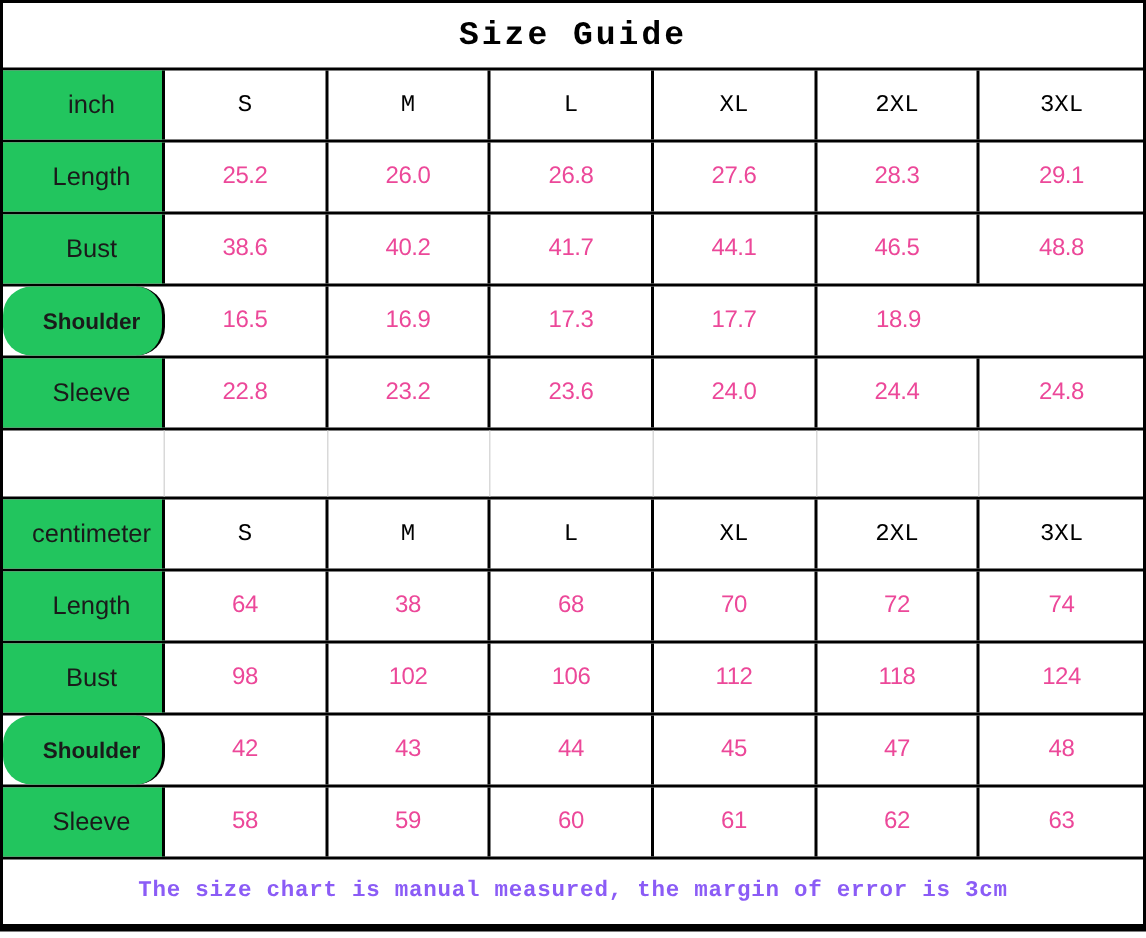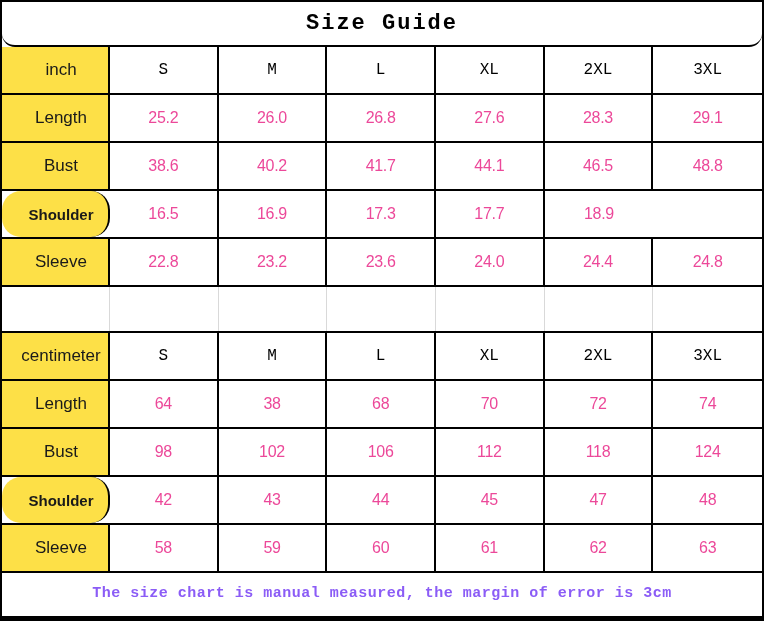--- a/index.html
+++ b/index.html
@@ -21,38 +21,37 @@
     height: 45px;
     border-bottom: 2px solid #000;
     display: flex;
     align-items: center;
     justify-content: center;
     font-family: "Liberation Mono", "DejaVu Sans Mono", monospace;
     font-weight: bold;
     font-size: 22px;
     letter-spacing: 2px;
     color: #000;
-    border-radius: 13px;
   }
   .t-row {
     display: grid;
     grid-template-columns: 108px repeat(6, 1fr);
     height: 48px;
     border-bottom: 2px solid #000;
   }
   .t-cell {
     border-right: 2px solid #000;
     display: flex;
     align-items: center;
     justify-content: center;
     overflow: hidden;
   }
   .t-cell:last-child { border-right: none; }
   .label-cell {
-    background: #fde047;
+    background: #22c55e;
     font-size: 17px;
     color: #1a1a1a;
     padding-left: 12px;
   }
   .label-cell.bold { font-weight: bold; font-size: 15px; border-radius: 19px; }
   .size-cell {
     font-family: "Liberation Mono", "DejaVu Sans Mono", monospace;
     font-size: 16px;
     color: #000;
   }

